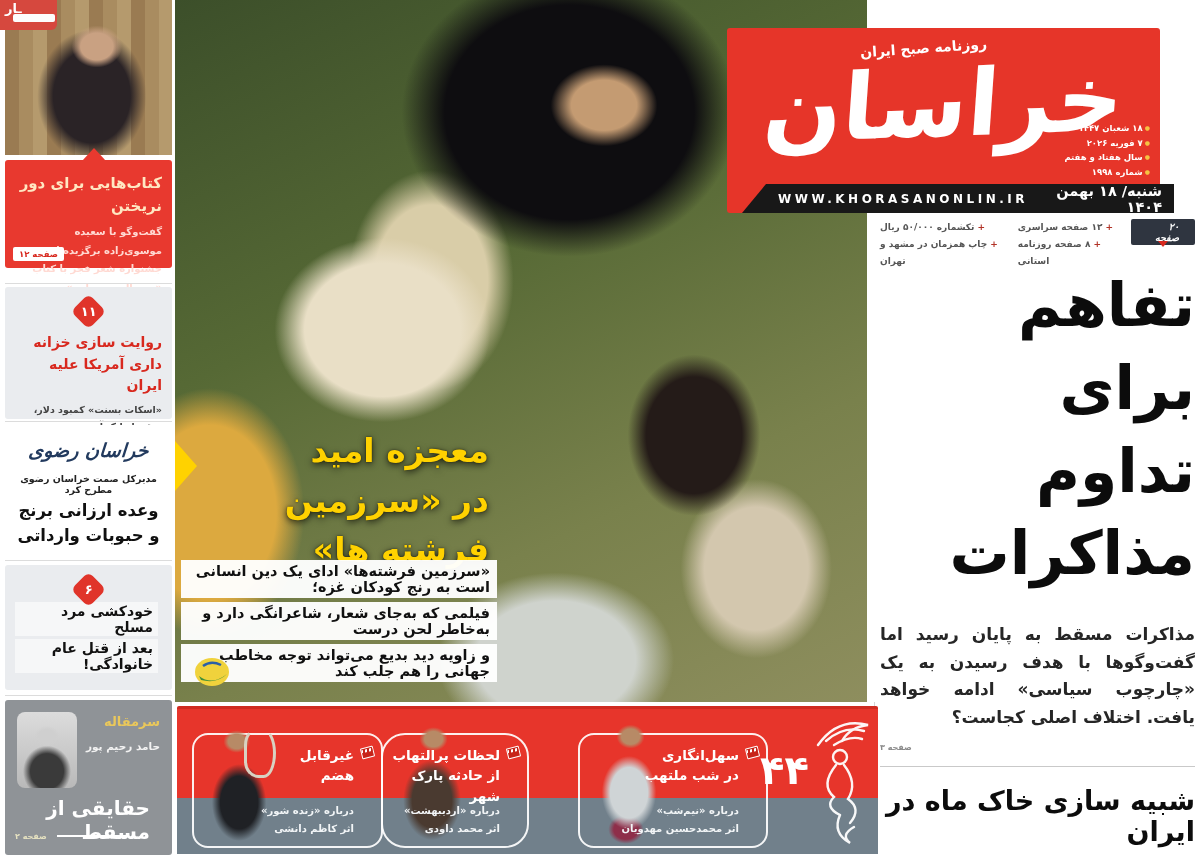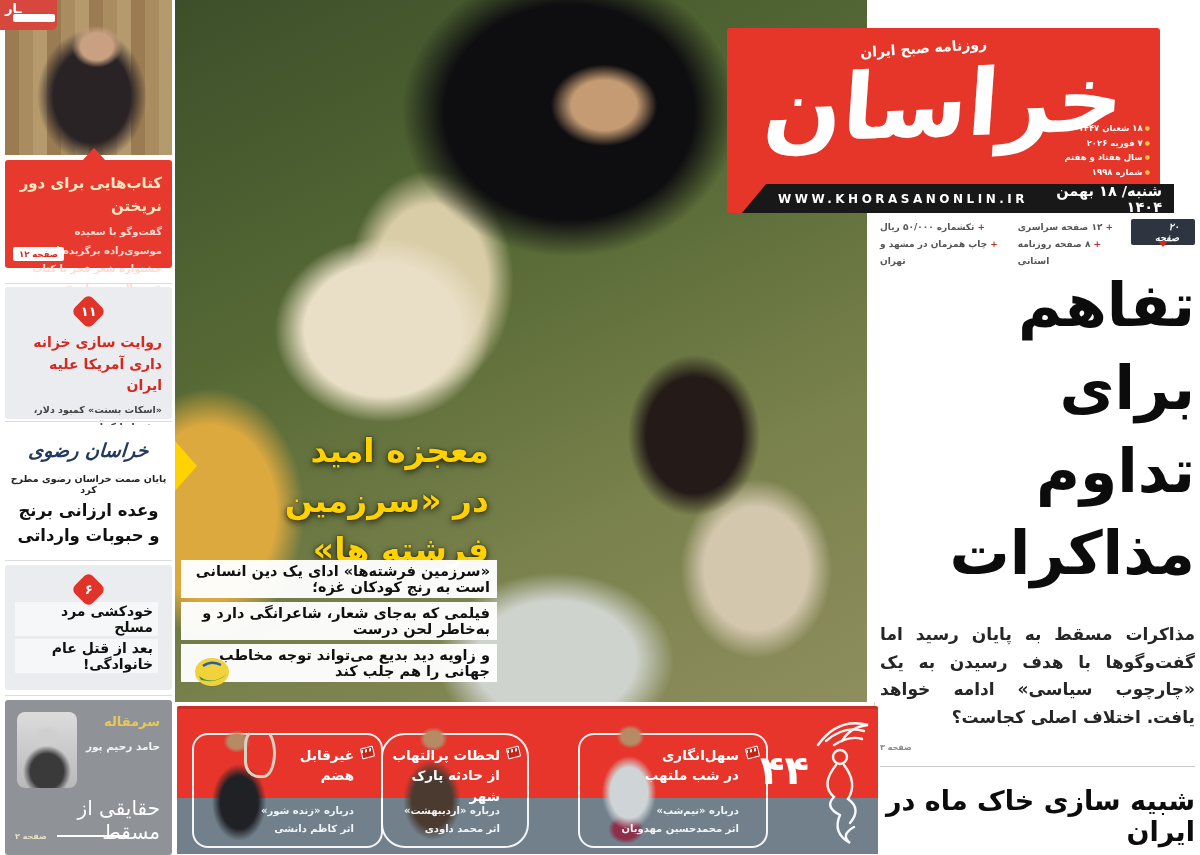--- a/index.html
+++ b/index.html
@@ -62,21 +62,21 @@
   .crime-lines{margin-top:0;text-align:right;padding-right:4px;direction:rtl;}
   .hl{display:inline-block;background:#f6f7f8;padding:1px 5px;font-weight:900;font-size:14px;color:#111;margin-bottom:3px;direction:rtl;}
   .s-dark{position:absolute;left:5px;top:700px;width:167px;height:155px;background:#8f9397;border-radius:3px;}
   .portrait{position:absolute;left:12px;top:12px;width:60px;height:76px;border-radius:8px;
     background:
       radial-gradient(ellipse 18px 15px at 50% 32%, #cfcfcf 45%, rgba(207,207,207,0) 70%),
       radial-gradient(ellipse 30px 32px at 50% 78%, #3a3a3a 55%, rgba(58,58,58,0) 80%),
       linear-gradient(#dcdcdc,#b9b9b9);}
   .ed-kicker{position:absolute;right:12px;top:14px;color:#e9c75b;font-size:13px;font-weight:bold;}
   .ed-author{position:absolute;right:12px;top:40px;color:#f2f2f2;font-size:10.5px;font-weight:bold;direction:rtl;}
-  .ed-title{position:absolute;right:12px;top:96px;color:#fff;font-size:20px;font-weight:400;direction:rtl;padding-left:10px;}
+  .ed-title{position:absolute;right:22px;top:96px;color:#fff;font-size:20px;font-weight:700;direction:rtl;padding-left:10px;}
   .ed-page{position:absolute;left:10px;bottom:14px;color:#e5e1c0;font-size:8px;font-weight:bold;direction:rtl;}
   .ed-line{position:absolute;left:52px;bottom:18px;width:72px;height:2px;background:#fff;}
   .sep{position:absolute;left:5px;width:167px;height:1px;background:#dcdcdc;}
 
   
   .masthead{position:absolute;left:727px;top:28px;width:433px;height:185px;background:#e63529;border-radius:3px;}
   .tagline{position:absolute;top:12px;left:0;right:40px;text-align:center;color:#fff;
     font-size:14px;font-weight:bold;transform:rotate(-4deg);direction:rtl;}
   .brand{position:absolute;top:26px;left:0;right:0;text-align:center;color:#fff;
     font-size:92px;font-weight:bold;line-height:1.1;transform:skewX(-6deg) rotate(-2deg);}
@@ -180,21 +180,21 @@
       <span>۱۱</span>
     </div>
     <div class="s-t-red">روایت سازی خزانه داری آمریکا علیه ایران</div>
     <div class="s-b">«اسکات بسنت» کمبود دلار، سقوط بانک آینده و خروج سرمایه از ایران را به تلاش های وزارت خزانه داری نسبت داد!</div>
   </div>
 
   <div class="sep" style="top:421px"></div>
 
   <div class="s-white">
     <div class="razavi">خراسان رضوی</div>
-    <div class="kicker-sm">پایان صمت خراسان رضوی مطرح کرد</div>
+    <div class="kicker-sm">مدیرکل صمت خراسان رضوی مطرح کرد</div>
     <div class="s-w-title">وعده ارزانی برنج</div>
     <div class="s-w-title" style="margin-top:0">و حبوبات وارداتی</div>
   </div>
 
   <div class="sep" style="top:560px"></div>
 
   <div class="s-gray" style="top:565px;height:125px;">
     <div class="diamond">
       <span>۶</span>
     </div>

